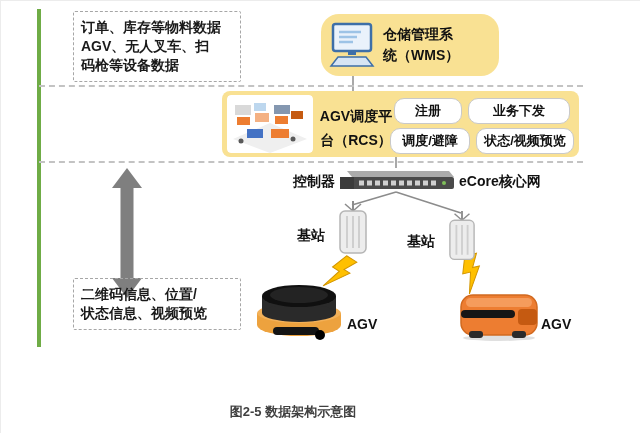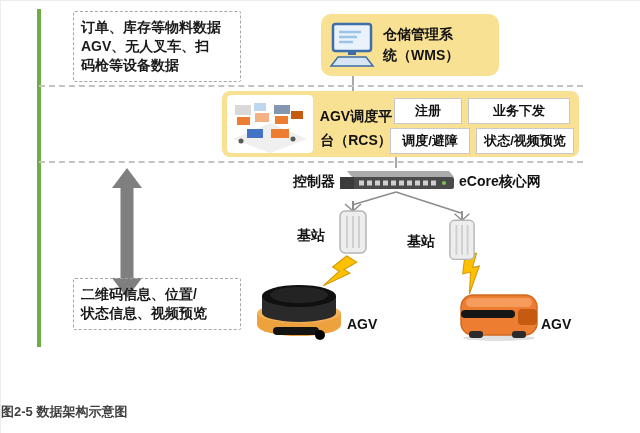--- a/index.html
+++ b/index.html
@@ -15,40 +15,40 @@
   }
   .abs{position:absolute;}
   .green-bar{left:36px;top:8px;width:4px;height:338px;background:#6FAC46;}
   .hline{height:0;border-top:2px dashed #C3C3C3;}
   .dashed-box{
     border:1px dashed #A6A6A6;border-radius:2px;
     padding:6px 7px;
     font-size:14px;font-weight:bold;color:#1a1a1a;
     line-height:19px;white-space:pre-line;margin-left:28px;
   }
-  .yellow-panel{background:#F9E193;border-radius:10px;}
+  .yellow-panel{background:#F9E193;border-radius:18px;}
   .wms-label{
     position:absolute;left:62px;top:10px;
     font-size:14px;font-weight:bold;color:#111;
     line-height:21px;white-space:pre-line;
   }
   .rcs-label{
     position:absolute;left:92px;top:13px;width:84px;
     text-align:center;font-size:14px;font-weight:bold;color:#111;
     line-height:24px;white-space:pre-line;
   }
   .btn{
     position:absolute;background:#ffffff;
-    border:1px solid #C9C9C9;border-radius:0;
+    border:1px solid #C9C9C9;border-radius:10px;
     font-size:13px;font-weight:bold;color:#111;
     display:flex;align-items:center;justify-content:center;
   }
   .label{font-size:14px;font-weight:bold;color:#111;white-space:nowrap;}
   .caption{
-    left:0;top:402px;width:584px;text-align:left;
+    left:0;top:402px;width:584px;text-align:center;
     font-size:13px;font-weight:bold;color:#404040;
   }
   svg{display:block;}
 </style>
 </head>
 <body>
 
 <div class="canvas">
 
   <svg class="abs" style="left:0;top:0;" width="640" height="433" viewBox="0 0 640 433">

